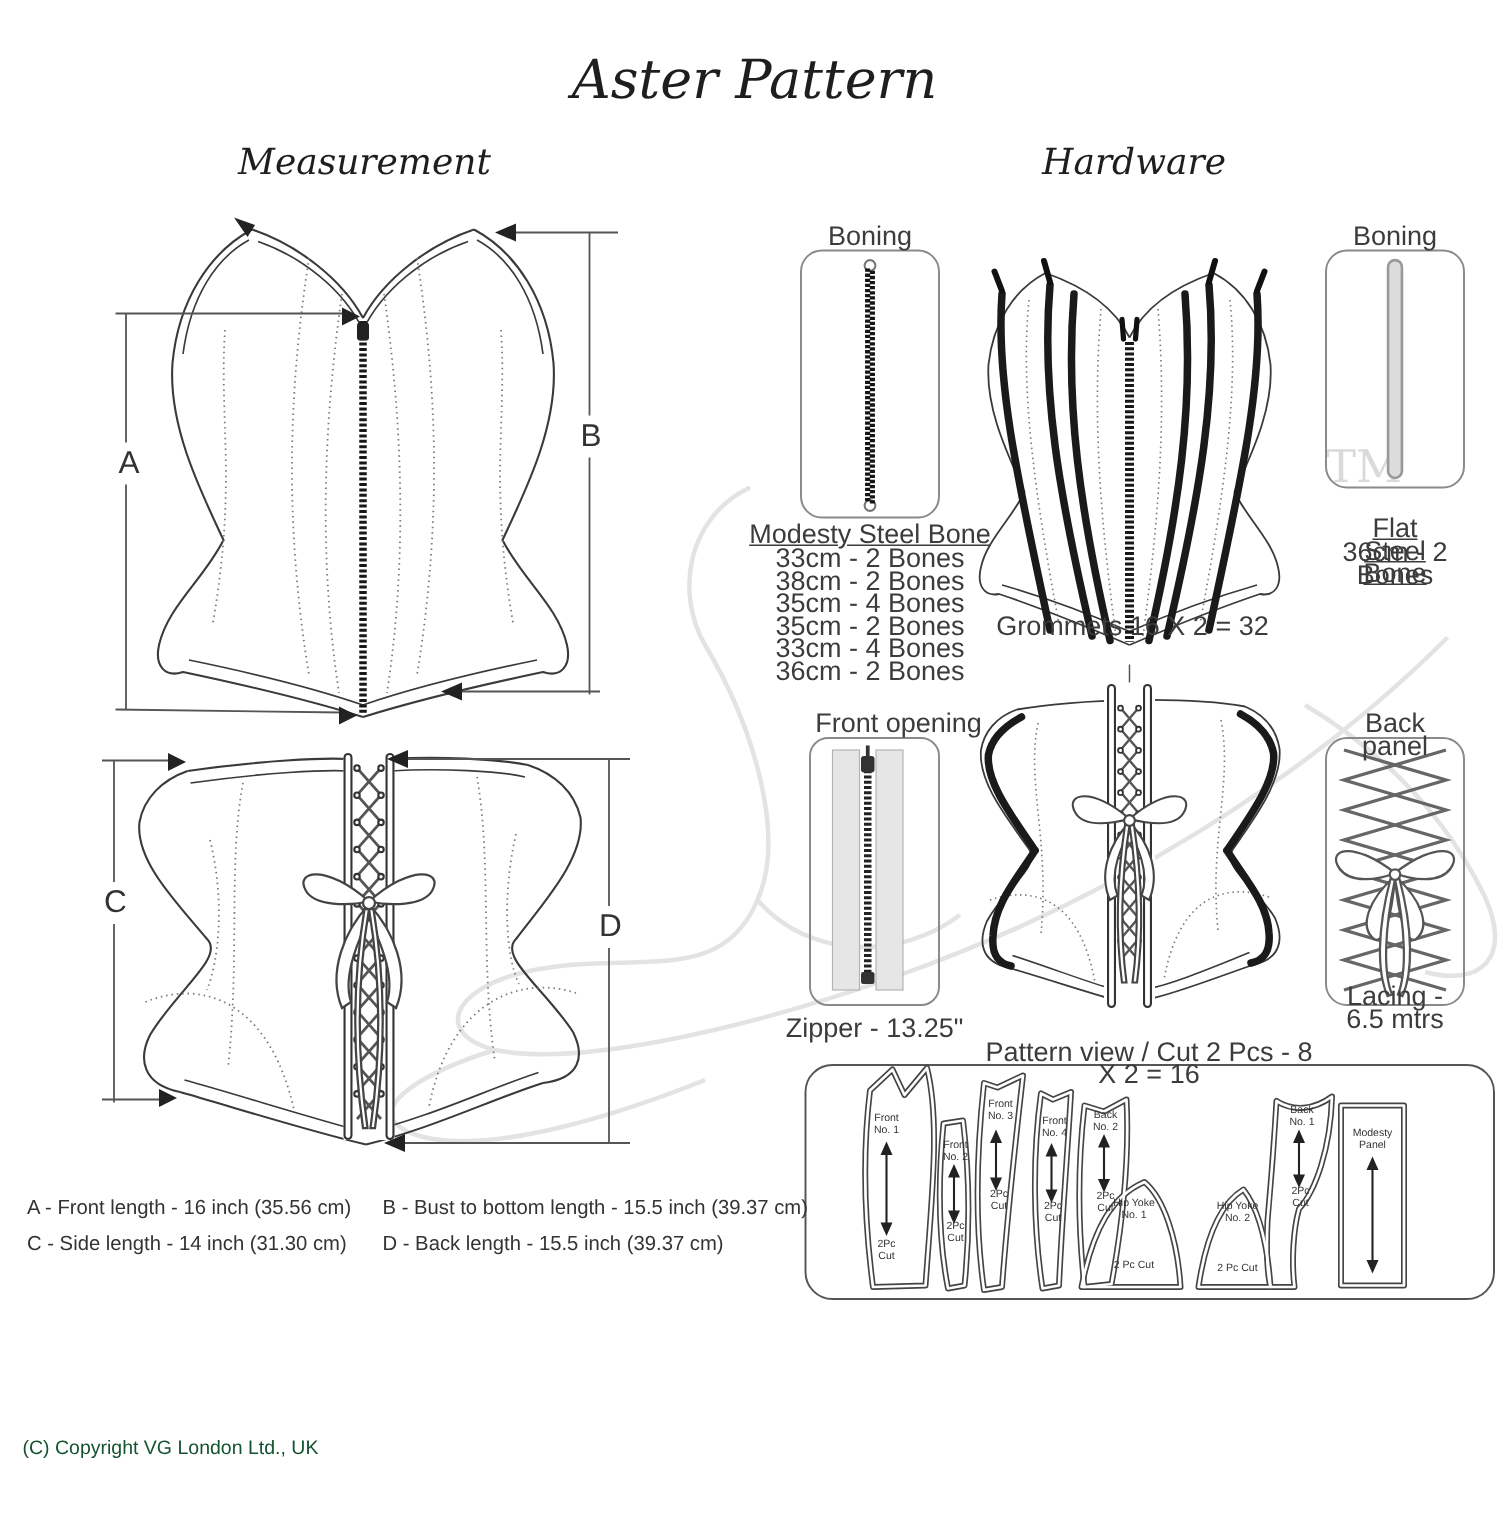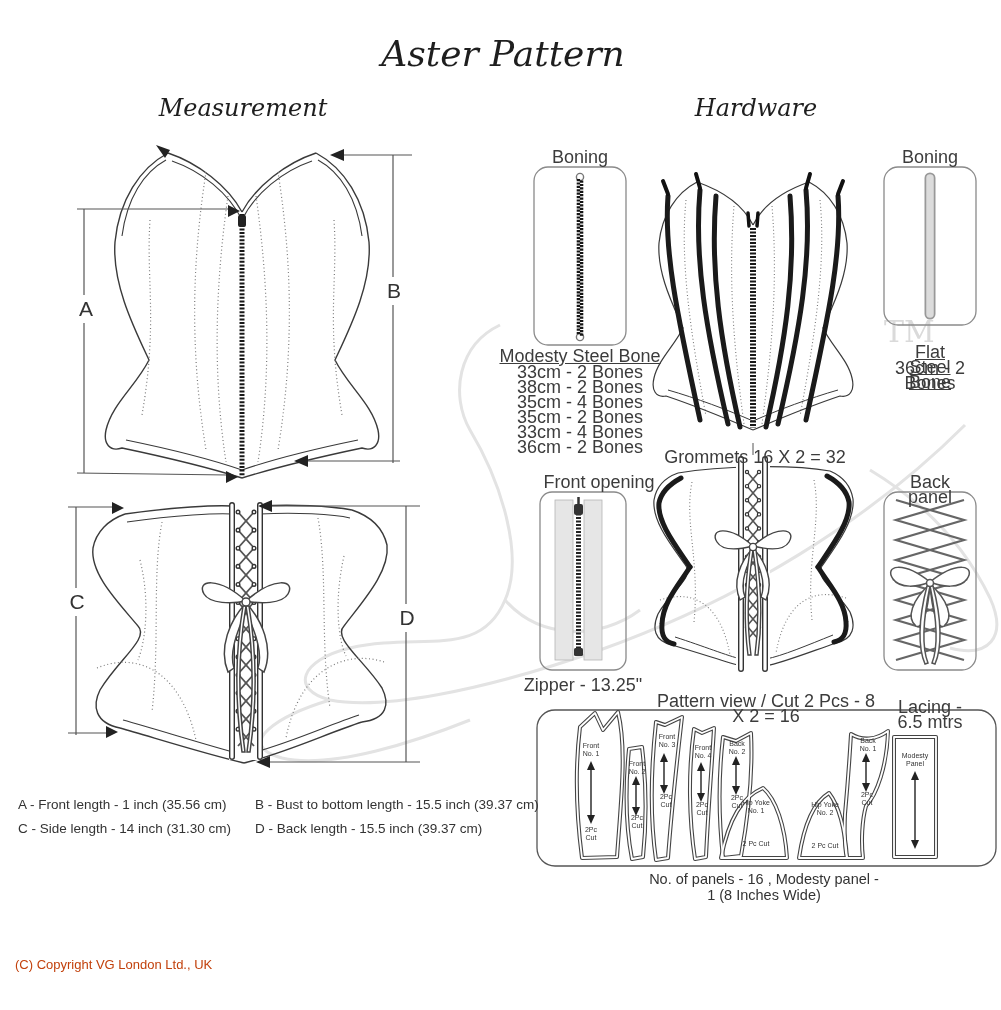--- a/index.html
+++ b/index.html
@@ -14,21 +14,21 @@
   .tiny{font-size:7px;line-height:8px;color:#333;}
   .wm{position:absolute;font-family:"DejaVu Serif",serif;color:#e2e2e2;user-select:none;}
   svg{position:absolute;left:0;top:0;}
   .meastxt{font-size:13.5px;color:#333;}
 </style>
 </head>
 <body>
 
 <div id="page">
 
-  <div class="wm" style="left:884px;top:294px;font-size:30px;color:#dadada;margin-top:20px;">TM</div>
+  <div class="wm" style="left:884px;top:294px;font-size:30px;color:#dadada;">TM</div>
 
   <svg width="1001" height="1010" viewBox="0 0 1001 1010">
 
     <g fill="none" stroke="#e3e3e3" stroke-width="3">
       <path d="M965,425 C870,520 740,600 600,650 C480,692 380,710 330,700 C290,690 300,660 350,648 C420,632 480,660 505,600 C525,555 500,480 470,430 C450,395 458,345 500,325"></path>
       <path d="M330,700 C280,715 232,744 282,758 C332,770 420,740 470,720"></path>
       <path d="M870,470 C920,500 962,540 990,598 C1008,638 988,658 950,648"></path>
       <path d="M505,600 C540,640 600,640 640,610"></path>
     </g>
 
@@ -316,30 +316,29 @@
 38cm - 2 Bones
 35cm - 4 Bones
 35cm - 2 Bones
 33cm - 4 Bones
 36cm - 2 Bones</div>
 
   <div class="txt small ctr" style="left:930px;top:150px;">Boning</div>
   <div class="txt small ctr under" style="left:930px;top:345px;">Flat Steel Bone</div>
   <div class="txt small ctr" style="left:930px;top:361px;">36cm - 2 Bones</div>
 
-  <div class="txt small ctr" style="left:755px;top:450px;">Grommets 16 X 2 = 32</div>
+  <div class="txt small ctr" style="left:755px;top:410px;">Grommets 16 X 2 = 32</div>
 
   <div class="txt small ctr" style="left:583px;top:475px;padding-left:32px;">Front opening</div>
   <div class="txt small ctr" style="left:583px;top:678px;">Zipper - 13.25"</div>
 
   <div class="txt small ctr" style="left:930px;top:475px;">Back panel</div>
-  <div class="txt small ctr" style="left:930px;top:700px;">Lacing - 6.5 mtrs</div>
+  <div class="txt small ctr" style="left:930px;top:657px;">Lacing - 6.5 mtrs</div>
 
   <div class="txt small ctr" style="left:766px;top:694px;">Pattern view  /  Cut 2 Pcs - 8 X 2 = 16</div>
-  <div class="txt ctr" style="left:764px;top:871px;font-size:14.5px;color:#333;">No. of panels - 16  , Modesty panel - 1 (8 Inches Wide)</div>
 
   <div class="txt tiny ctr" style="left:591px;top:742px;">Front
 No. 1</div>
   <div class="txt tiny ctr" style="left:591px;top:826px;">2Pc
 Cut</div>
   <div class="txt tiny ctr" style="left:637px;top:760px;">Front
 No. 2</div>
   <div class="txt tiny ctr" style="left:637px;top:814px;">2Pc
 Cut</div>
   <div class="txt tiny ctr" style="left:667px;top:733px;">Front
@@ -360,20 +359,20 @@
   <div class="txt tiny ctr" style="left:825px;top:801px;">Hip Yoke
 No. 2</div>
   <div class="txt tiny ctr" style="left:825px;top:842px;">2 Pc Cut</div>
   <div class="txt tiny ctr" style="left:868px;top:737px;">Back
 No. 1</div>
   <div class="txt tiny ctr" style="left:867px;top:791px;">2Pc
 Cut</div>
   <div class="txt tiny ctr" style="left:915px;top:752px;">Modesty
 Panel</div>
 
-  <div class="txt meastxt" style="left:18px;top:797px;">A - Front length - 1 inch (35.56 cm)</div>
+  <div class="txt meastxt" style="left:18px;top:797px;">A - Front length - 16 inch (35.56 cm)</div>
   <div class="txt meastxt" style="left:255px;top:797px;">B - Bust to bottom length - 15.5 inch (39.37 cm)</div>
   <div class="txt meastxt" style="left:18px;top:821px;">C - Side length - 14 inch (31.30 cm)</div>
   <div class="txt meastxt" style="left:255px;top:821px;">D - Back length - 15.5 inch (39.37 cm)</div>
 
-  <div class="txt" style="left:15px;top:957px;font-size:13px;color:#c2410c;">(C) Copyright VG London Ltd., UK</div>
+  <div class="txt" style="left:15px;top:957px;font-size:13px;color:#14532d;">(C) Copyright VG London Ltd., UK</div>
 
 </div>
 
 </body></html>

